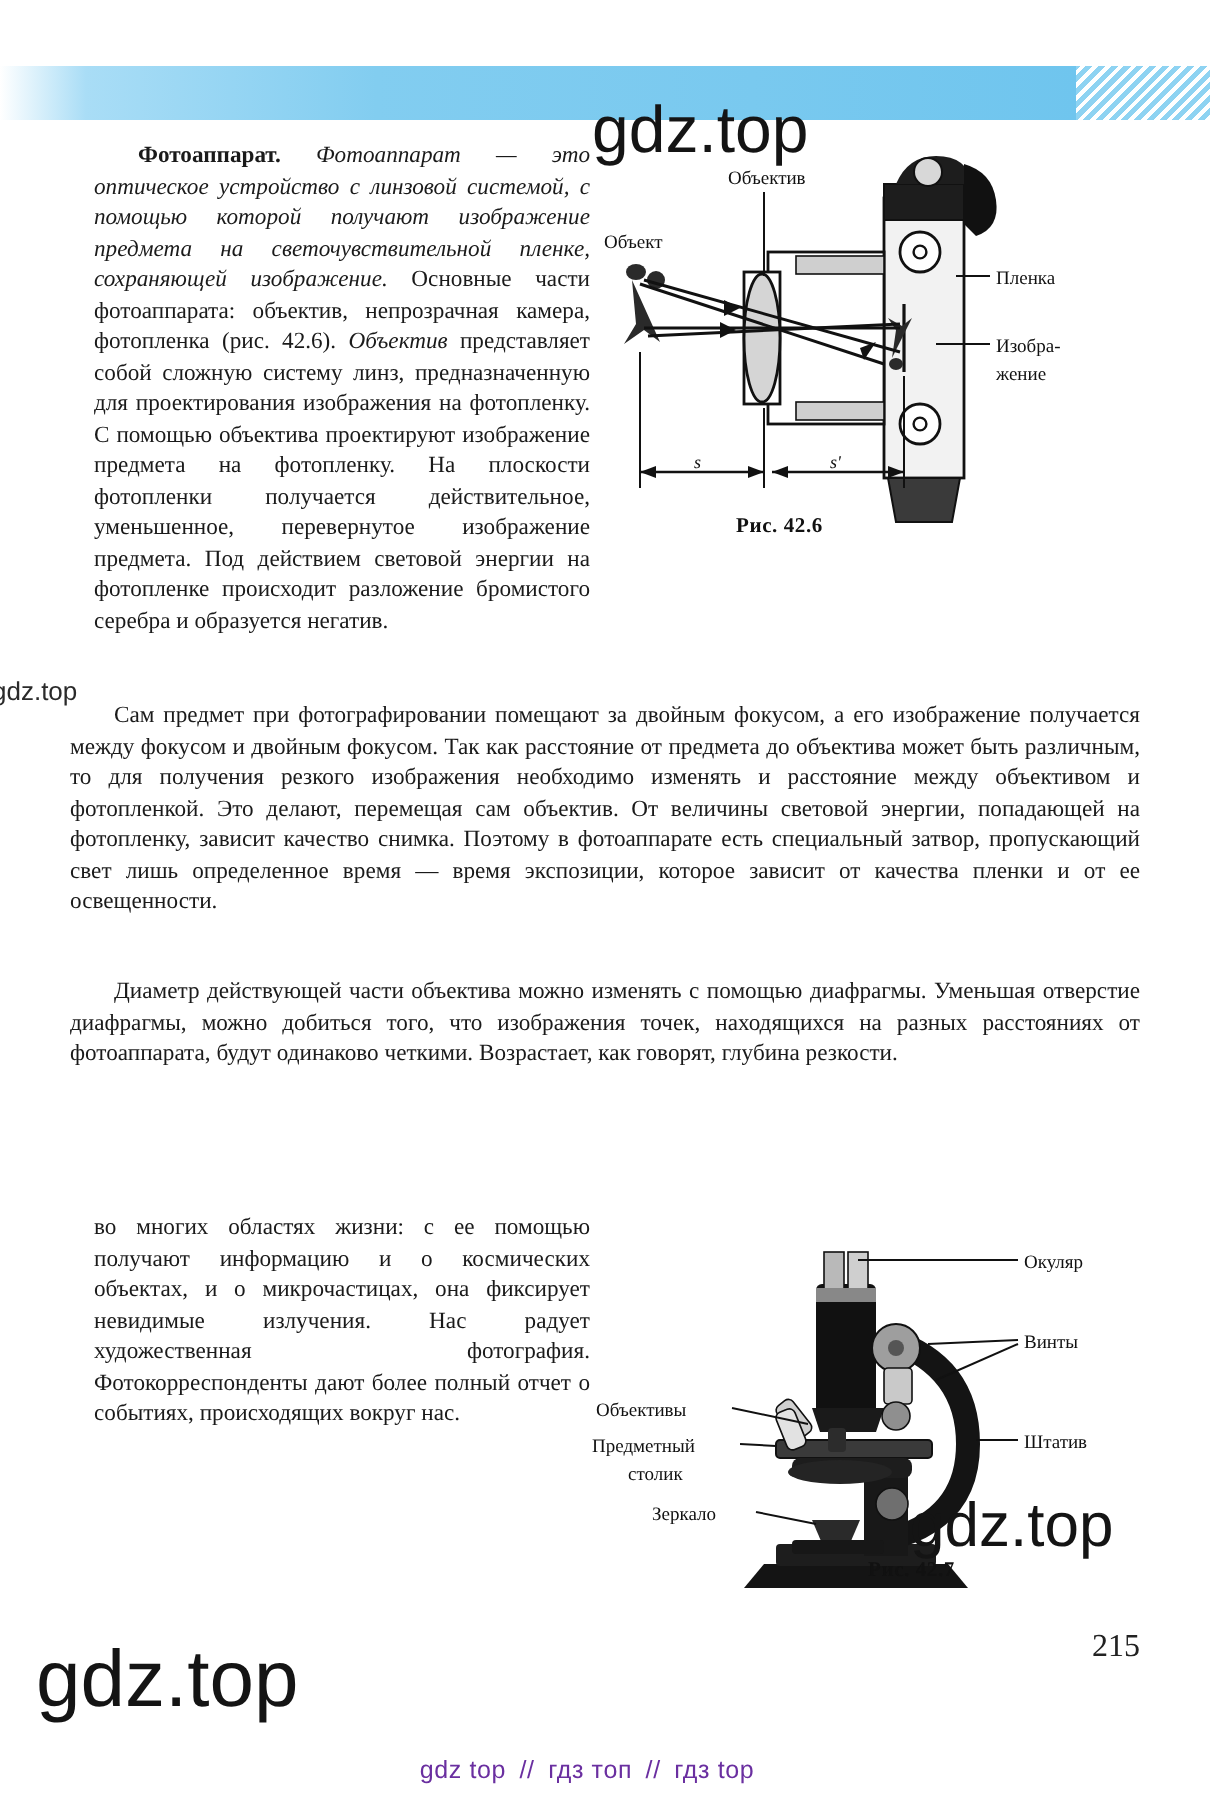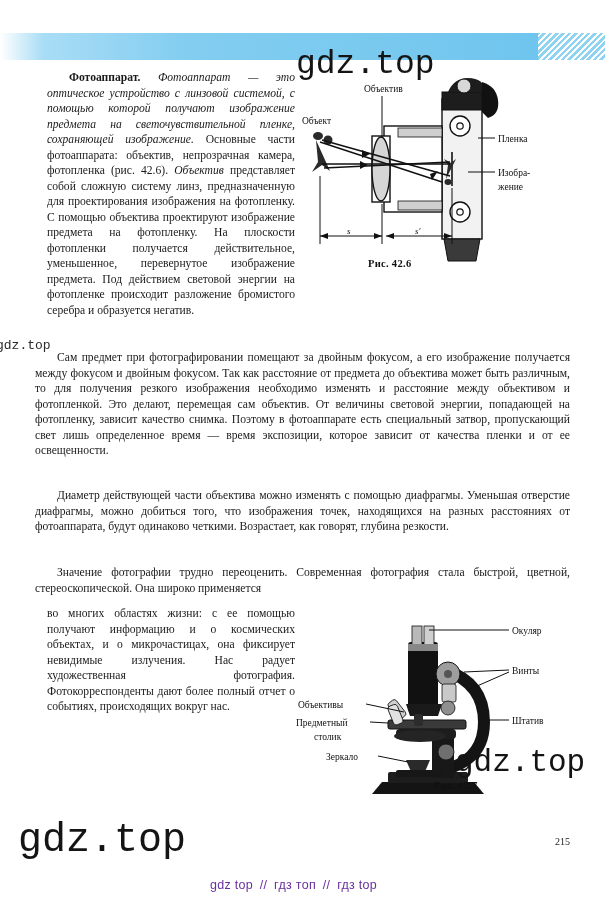--- a/index.html
+++ b/index.html
@@ -76,29 +76,29 @@
     letter-spacing:.3px;
   }
 
   
   .fig-micro{
     position:absolute;left:296px;top:612px;width:282px;height:190px;
   }
 
   
   .pageno{
-    position:absolute;right:35px;top:836px;
+    position:absolute;right:35px;top:815px;
     font-family:"Liberation Serif", serif;
-    font-size:10px;color:#222;
+    font-size:16px;color:#222;
   }
 
   
   .wm{
     position:absolute;
-    font-family:Liberation Mono, monospace;
+    font-family:Liberation Sans, sans-serif;
     color:#141414;
     white-space:nowrap;
     pointer-events:none;
   }
   .wm-top{left:296px;top:46px;font-size:33px;}
   .wm-mid{left:-4px;top:338px;font-size:13px;color:#2a2a2a;}
   .wm-low{left:455px;top:745px;font-size:31px;}
   .wm-bot{left:18px;top:818px;font-size:40px;}
 
   
@@ -140,23 +140,20 @@
   </div>
 
   <div class="txt col-full" style="top:350px;">
     <p class="ind">Сам предмет при фотографировании помещают за двойным фокусом, а его изображение получается между фокусом и двойным фокусом. Так как расстояние от предмета до объектива может быть различным, то для получения резкого изображения необходимо изменять и расстояние между объективом и фотопленкой. Это делают, перемещая сам объектив. От величины световой энергии, попадающей на фотопленку, зависит качество снимка. Поэтому в фотоаппарате есть специальный затвор, пропускающий свет лишь определенное время — время экспозиции, которое зависит от качества пленки и от ее освещенности.</p>
   </div>
 
   <div class="txt col-full" style="top:488px;">
     <p class="ind">Диаметр действующей части объектива можно изменять с помощью диафрагмы. Уменьшая отверстие диафрагмы, можно добиться того, что изображения точек, находящихся на разных расстояниях от фотоаппарата, будут одинаково четкими. Возрастает, как говорят, глубина резкости.</p>
   </div>
 
-  <div class="txt col-full" style="top:565px;">
-    <p class="ind">Значение фотографии трудно переоценить. Современная фотография стала быстрой, цветной, стереоскопической. Она широко применяется</p>
-  </div>
 
   <div class="txt col-left" style="top:606px;">
     <p>во многих областях жизни: с ее помощью получают информацию и о космических объектах, и о микрочастицах, она фиксирует невидимые излучения. Нас радует художественная фотография. Фотокорреспонденты дают более полный отчет о событиях, происходящих вокруг нас.</p>
   </div>
 
 
   <div class="fig-camera">
     <svg width="272" height="212" viewBox="0 0 272 212">
 
       <g>

